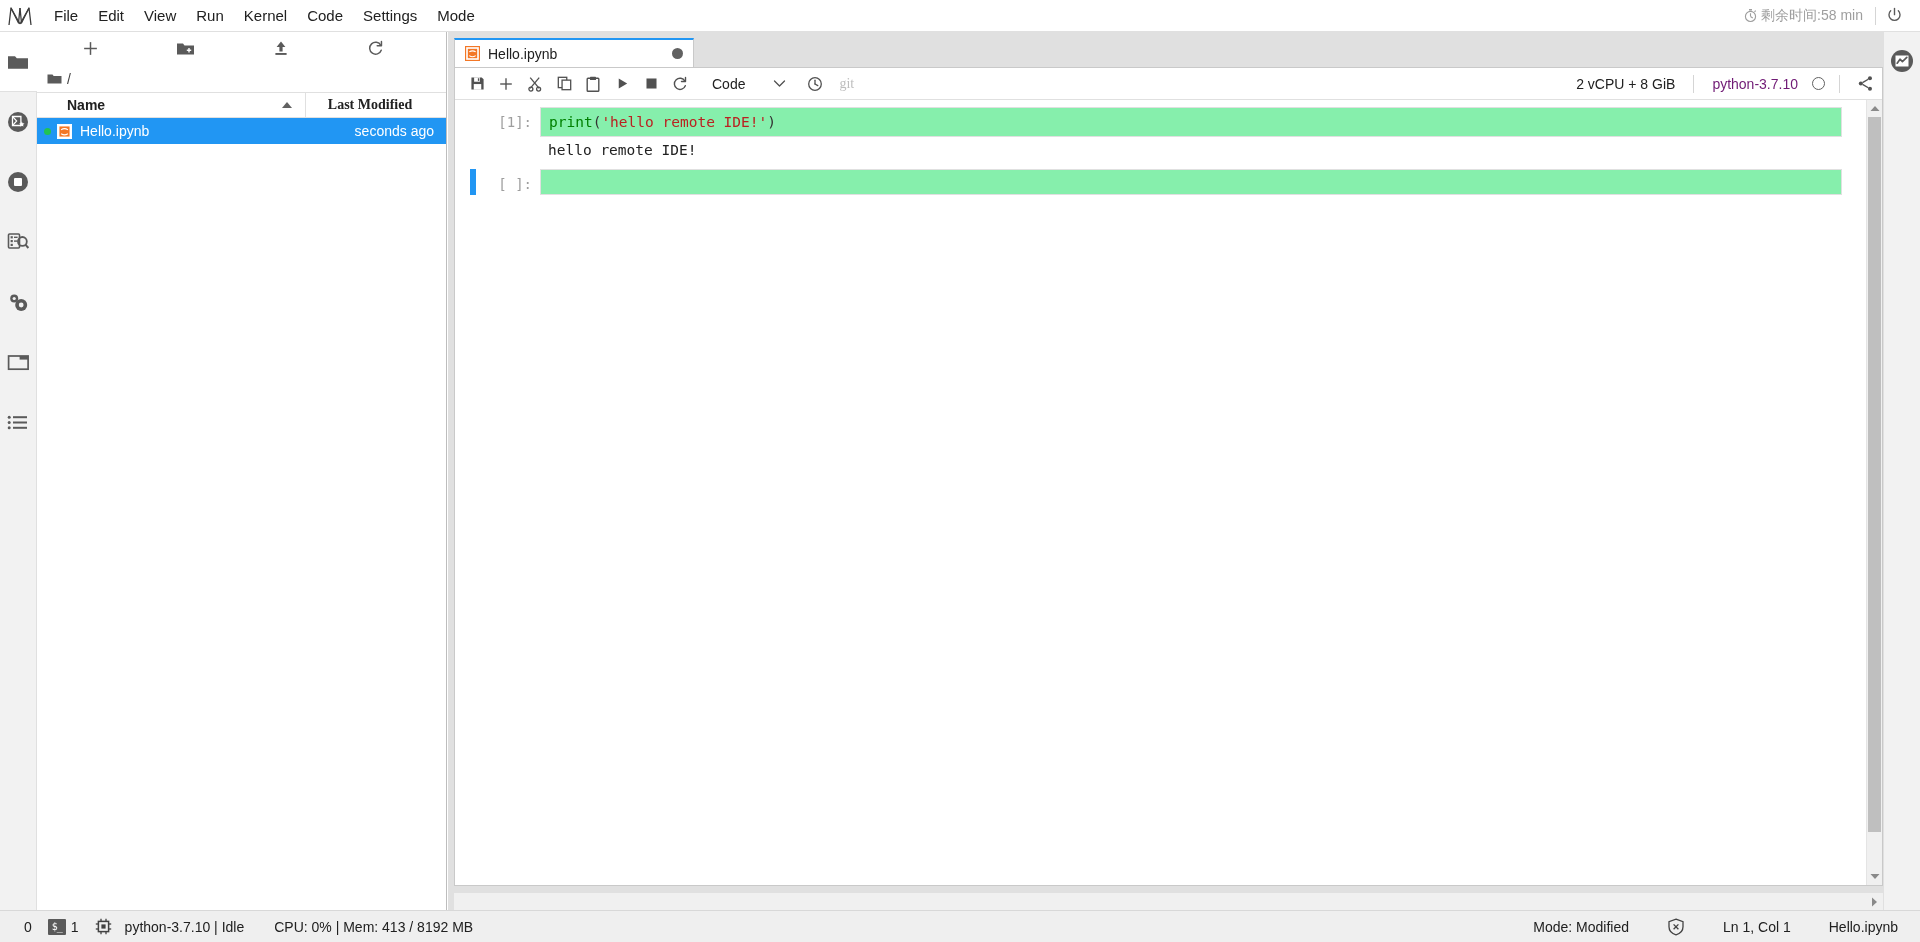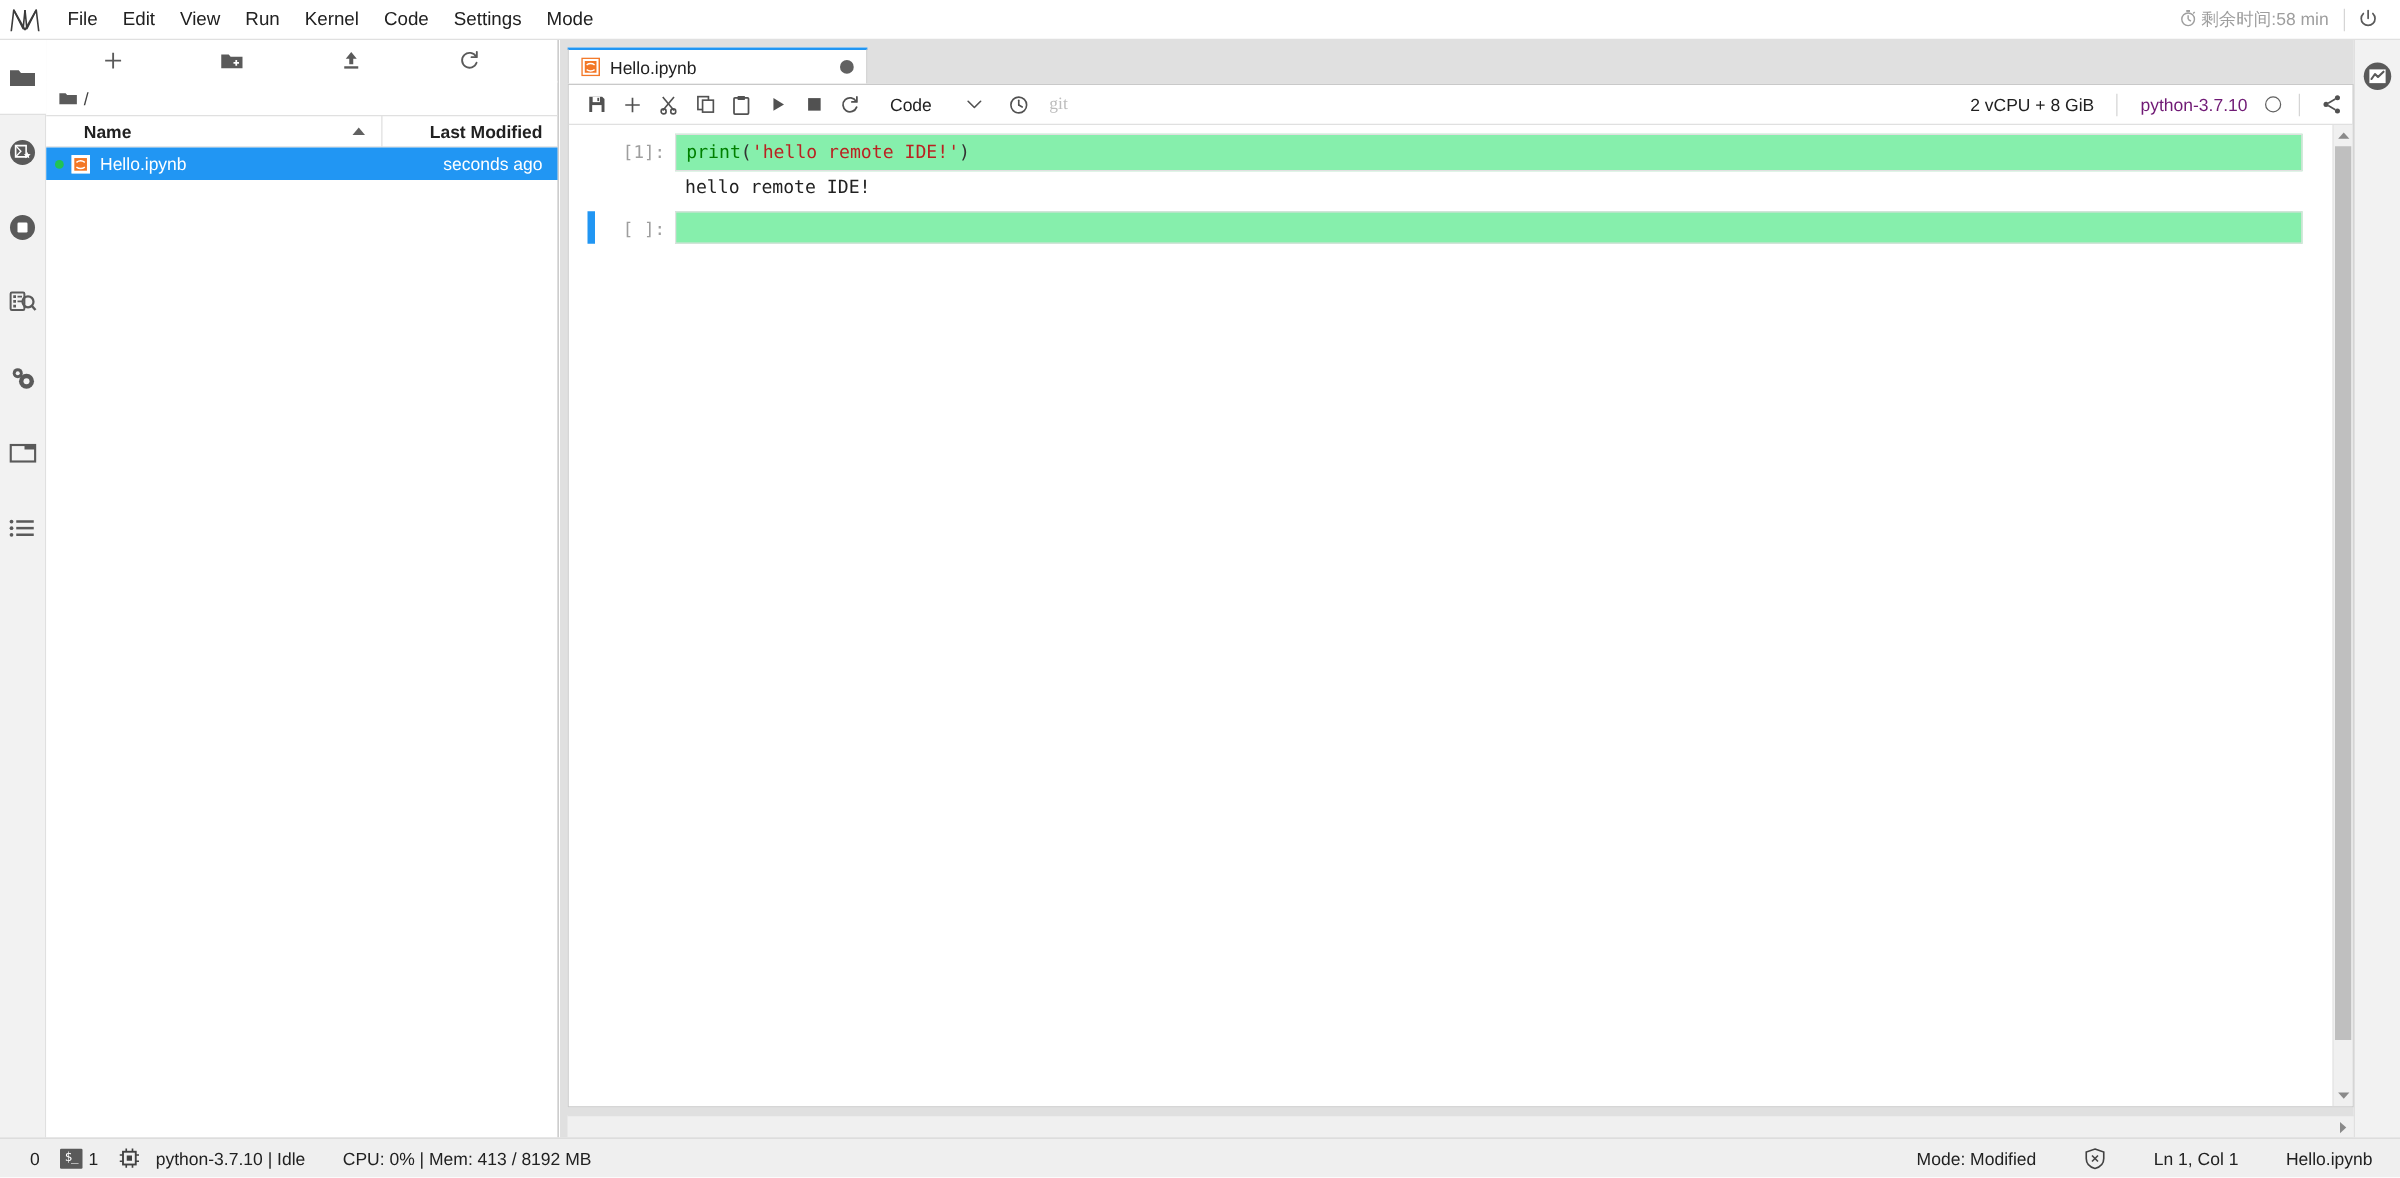--- a/index.html
+++ b/index.html
@@ -24,21 +24,21 @@
   }
   .jp-logo { width: 26px; height: 22px; }
   #menu-items { display: flex; align-items: center; height: 31px; margin-left: 4px; }
   .menu-item {
     padding: 0 10px; height: 31px; line-height: 31px;
     font-size: 15px; color: #212121; cursor: pointer; white-space: nowrap;
   }
   #menu-spacer { flex: 1; }
   #menubar-right { display: flex; align-items: center; height: 31px; padding-right: 8px; }
   #timer-area {
-    display: flex; gap: 3px;
+    display: flex; align-items: center; gap: 3px;
     font-size: 14px; color: #9e9e9e; padding-right: 12px;
   }
   #timer-sep { width: 1px; height: 18px; background: #d5d5d5; }
   #power-btn {
     width: 36px; height: 31px; display: flex; align-items: center; justify-content: center;
     cursor: pointer;
   }
 
   
   #left-bar {
@@ -98,21 +98,21 @@
   }
   #fb-col-name {
     flex: 1; display: flex; align-items: center;
     padding-left: 14px; cursor: pointer;
     border-right: 1px solid #e0e0e0; height: 26px;
   }
   #fb-col-name-label { flex: 1; padding-left: 16px; }
   #fb-sort-arrow { margin-right: 12px; }
   #fb-col-mod {
     width: 140px; height: 26px; display: flex; align-items: center;
-    justify-content: flex-end; padding-right: 12px; cursor: pointer;
+    justify-content: center; padding-right: 12px; cursor: pointer; font-family: Liberation Serif, serif;
   }
   .fb-row {
     height: 26px; display: flex; align-items: center;
     background: #2196f3; color: #ffffff;
     font-size: 14px; cursor: pointer;
   }
   #fb-dot {
     width: 7px; height: 7px; border-radius: 50%;
     background: #21c354; margin-left: 7px; flex: 0 0 auto;
   }

